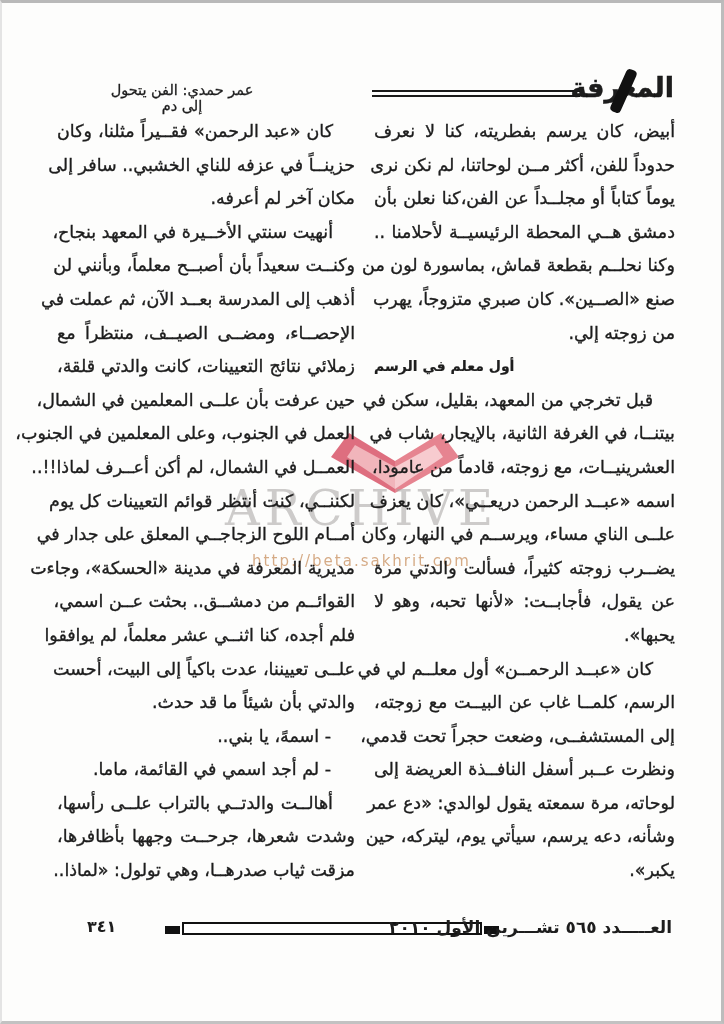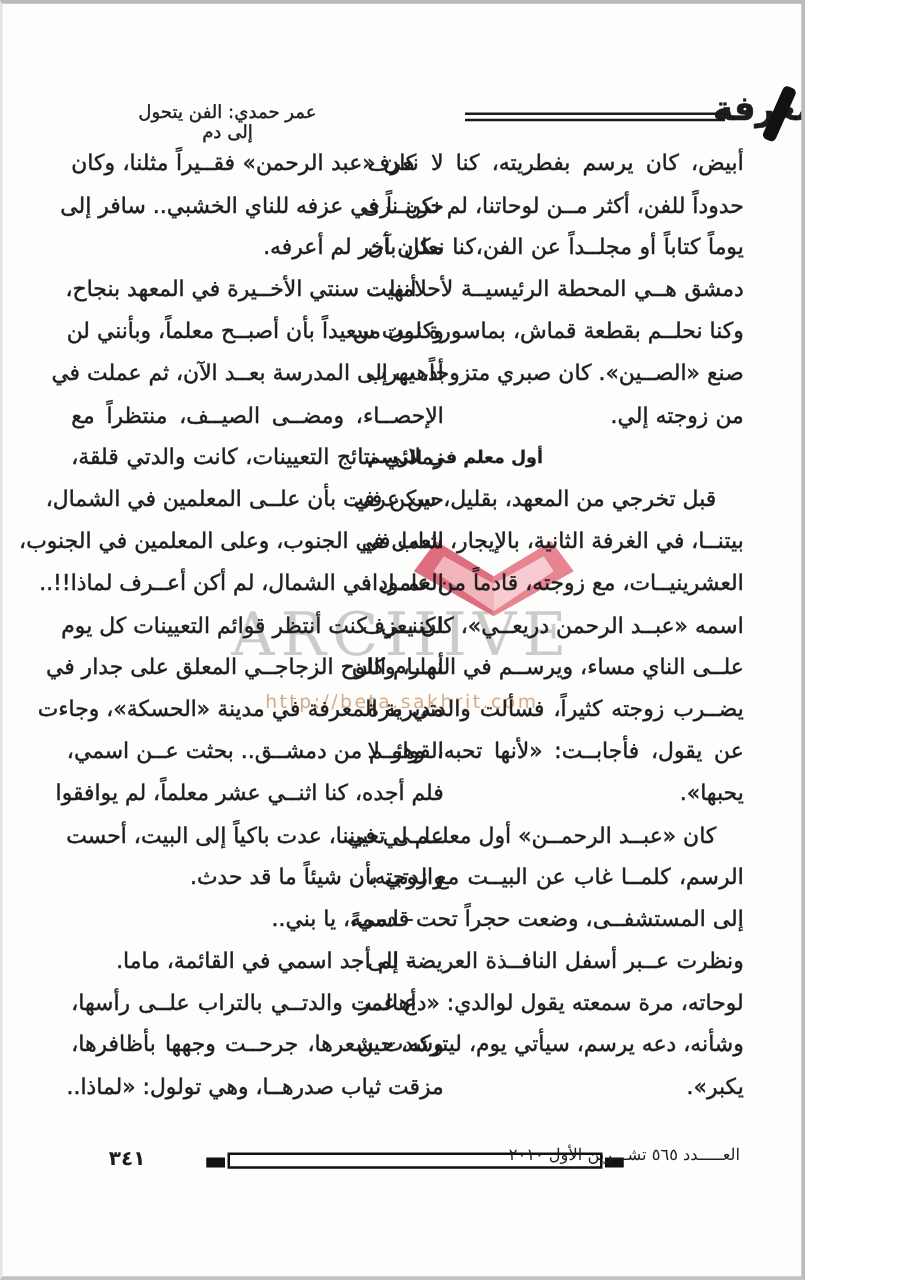--- a/index.html
+++ b/index.html
@@ -1,17 +1,17 @@
 <!DOCTYPE html>
 <html lang="ar" style="--ink: #1d1d1d; --book-dark: #d9566a; --book-mid: #e2707e; --book-light: #f0a9b0; --book-lighter: #f6c3c8; --wm-gray: #a6a4a2; --wm-url: #cf9d72;"><head>
 <meta charset="utf-8">
 <style>
   html,body{margin:0;padding:0;background:#ffffff;}
   .page{
-    position:relative;width:644px;height:1024px;background:#fdfdfc;overflow:hidden;
+    position:relative;width:724px;height:1024px;background:#fdfdfc;overflow:hidden;
     box-sizing:border-box;
     border-top:3px solid #b9b9b9;border-right:3px solid #bcbcbc;
     border-bottom:3px solid #c2c2c2;border-left:2px solid #e4e4e4;
     font-family:"DejaVu Sans",sans-serif;color:var(--ink,#1d1d1d);
   }
   
   .article-title{
     position:absolute;top:79px;left:100px;width:160px;text-align:center;
     font-size:14.5px;-webkit-text-stroke:.3px var(--ink,#1d1d1d);
   }
@@ -56,21 +56,21 @@
   
   .page-num{position:absolute;top:914px;left:85px;font-size:16px;font-weight:bold;z-index:1;}
   .bar-endcap{position:absolute;background:#111;width:15px;height:8px;top:923px;z-index:1;}
   .bar-left{left:163px;}
   .bar-right{left:482px;}
   .bar-rect{
     position:absolute;top:919px;left:180px;width:300px;height:13px;z-index:1;
     box-sizing:border-box;border:2px solid #111;background:#fff;
   }
   .issue{
-    position:absolute;top:914px;right:49px;font-size:13px;font-weight:normal;
+    position:absolute;top:914px;right:49px;font-size:17px;font-weight:bold;
     direction:rtl;z-index:1;
   }
 </style>
 </head>
 <body>
 
 <div class="page">
 
   <div class="article-title" dir="rtl">عمر حمدي: الفن يتحول إلى دم</div>
   <div class="header-rule"></div>

